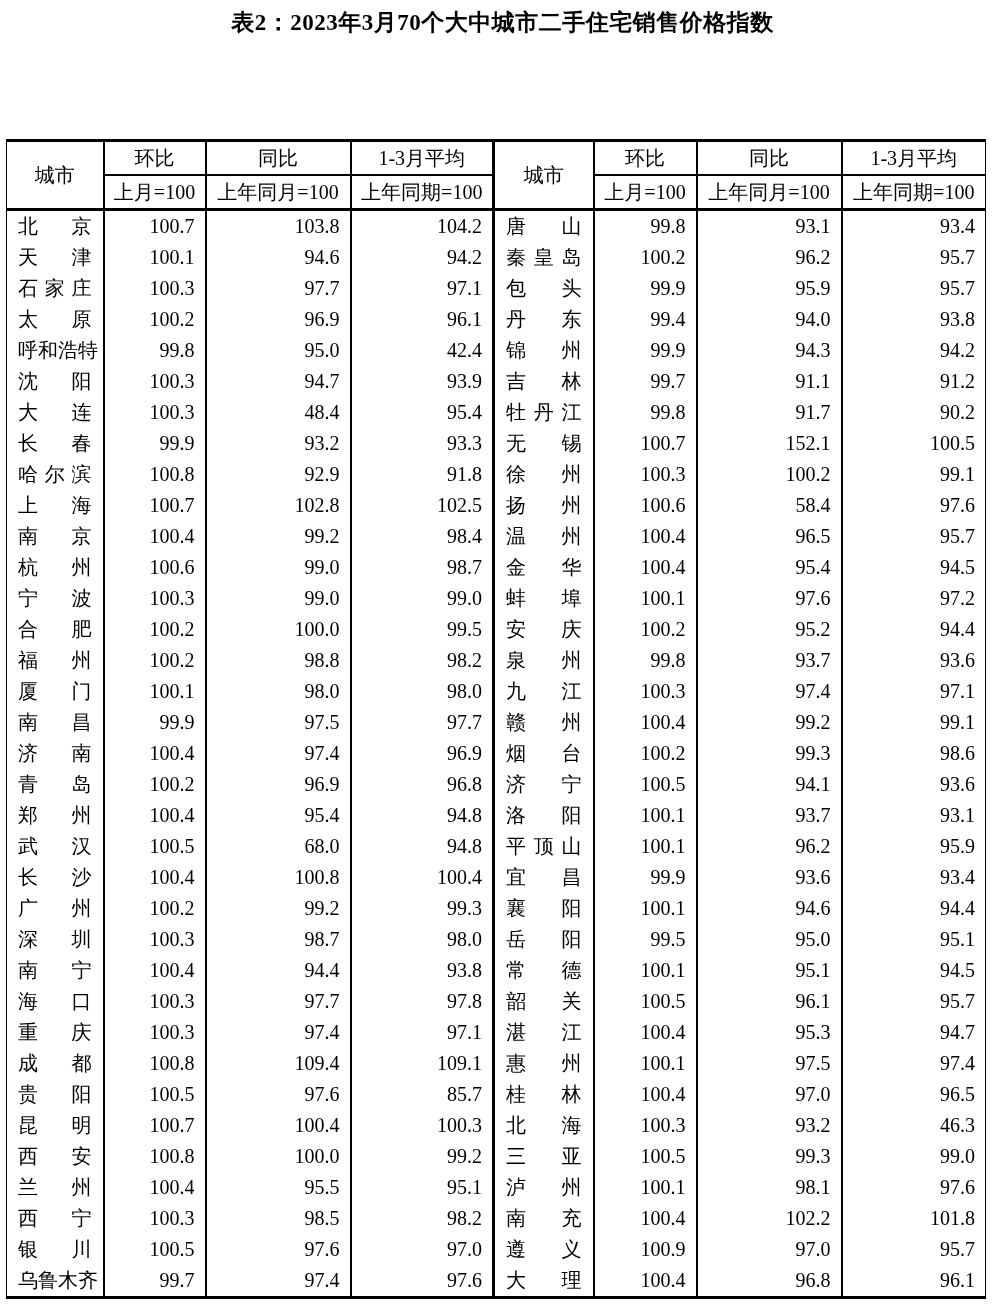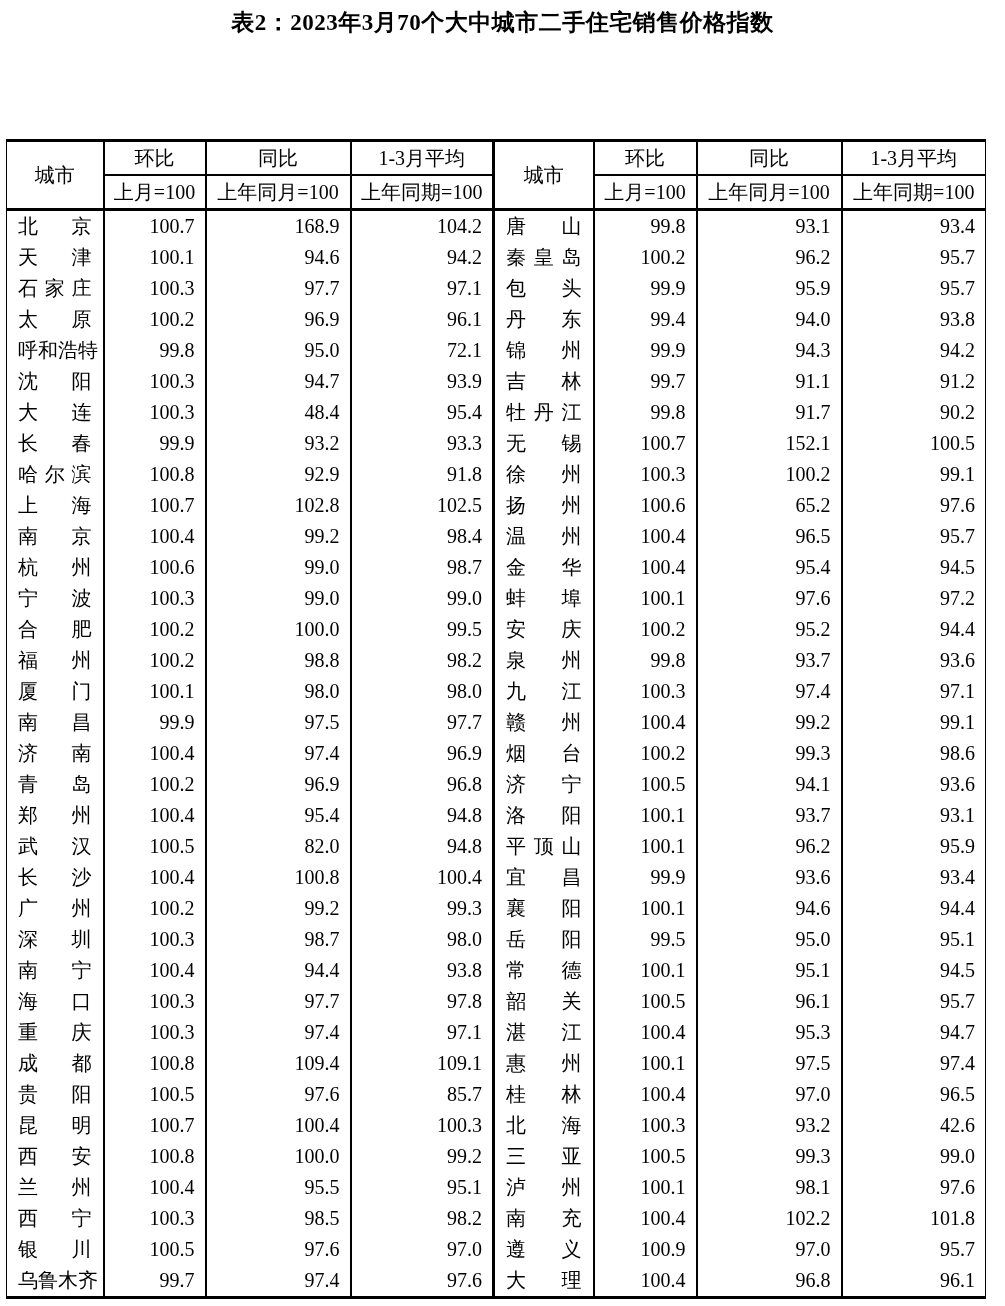--- a/index.html
+++ b/index.html
@@ -113,21 +113,21 @@
         <th class="bl">上年同月=100</th>
         <th class="bl">上年同期=100</th>
       </tr>
     </thead>
     <tbody>
         <tr>
           <td class="city-cell">
             <span class="city-inner">北京</span>
           </td>
           <td class="value-cell bl">100.7</td>
-          <td class="value-cell bl">168.9</td>
+          <td class="value-cell bl">103.8</td>
           <td class="value-cell bl">104.2</td>
           <td class="city-cell bl-mid">
             <span class="city-inner">唐山</span>
           </td>
           <td class="value-cell bl">99.8</td>
           <td class="value-cell bl">93.1</td>
           <td class="value-cell bl">93.4</td>
         </tr>
         <tr>
           <td class="city-cell">
@@ -170,21 +170,21 @@
           <td class="value-cell bl">99.4</td>
           <td class="value-cell bl">94.0</td>
           <td class="value-cell bl">93.8</td>
         </tr>
         <tr>
           <td class="city-cell">
             <span class="city-inner">呼和浩特</span>
           </td>
           <td class="value-cell bl">99.8</td>
           <td class="value-cell bl">95.0</td>
-          <td class="value-cell bl">72.1</td>
+          <td class="value-cell bl">42.4</td>
           <td class="city-cell bl-mid">
             <span class="city-inner">锦州</span>
           </td>
           <td class="value-cell bl">99.9</td>
           <td class="value-cell bl">94.3</td>
           <td class="value-cell bl">94.2</td>
         </tr>
         <tr>
           <td class="city-cell">
             <span class="city-inner">沈阳</span>
@@ -245,21 +245,21 @@
           <td class="city-cell">
             <span class="city-inner">上海</span>
           </td>
           <td class="value-cell bl">100.7</td>
           <td class="value-cell bl">102.8</td>
           <td class="value-cell bl">102.5</td>
           <td class="city-cell bl-mid">
             <span class="city-inner">扬州</span>
           </td>
           <td class="value-cell bl">100.6</td>
-          <td class="value-cell bl">65.2</td>
+          <td class="value-cell bl">58.4</td>
           <td class="value-cell bl">97.6</td>
         </tr>
         <tr>
           <td class="city-cell">
             <span class="city-inner">南京</span>
           </td>
           <td class="value-cell bl">100.4</td>
           <td class="value-cell bl">99.2</td>
           <td class="value-cell bl">98.4</td>
           <td class="city-cell bl-mid">
@@ -393,21 +393,21 @@
           </td>
           <td class="value-cell bl">100.1</td>
           <td class="value-cell bl">93.7</td>
           <td class="value-cell bl">93.1</td>
         </tr>
         <tr>
           <td class="city-cell">
             <span class="city-inner">武汉</span>
           </td>
           <td class="value-cell bl">100.5</td>
-          <td class="value-cell bl">82.0</td>
+          <td class="value-cell bl">68.0</td>
           <td class="value-cell bl">94.8</td>
           <td class="city-cell bl-mid">
             <span class="city-inner">平顶山</span>
           </td>
           <td class="value-cell bl">100.1</td>
           <td class="value-cell bl">96.2</td>
           <td class="value-cell bl">95.9</td>
         </tr>
         <tr>
           <td class="city-cell">
@@ -526,21 +526,21 @@
             <span class="city-inner">昆明</span>
           </td>
           <td class="value-cell bl">100.7</td>
           <td class="value-cell bl">100.4</td>
           <td class="value-cell bl">100.3</td>
           <td class="city-cell bl-mid">
             <span class="city-inner">北海</span>
           </td>
           <td class="value-cell bl">100.3</td>
           <td class="value-cell bl">93.2</td>
-          <td class="value-cell bl">42.6</td>
+          <td class="value-cell bl">46.3</td>
         </tr>
         <tr>
           <td class="city-cell">
             <span class="city-inner">西安</span>
           </td>
           <td class="value-cell bl">100.8</td>
           <td class="value-cell bl">100.0</td>
           <td class="value-cell bl">99.2</td>
           <td class="city-cell bl-mid">
             <span class="city-inner">三亚</span>

